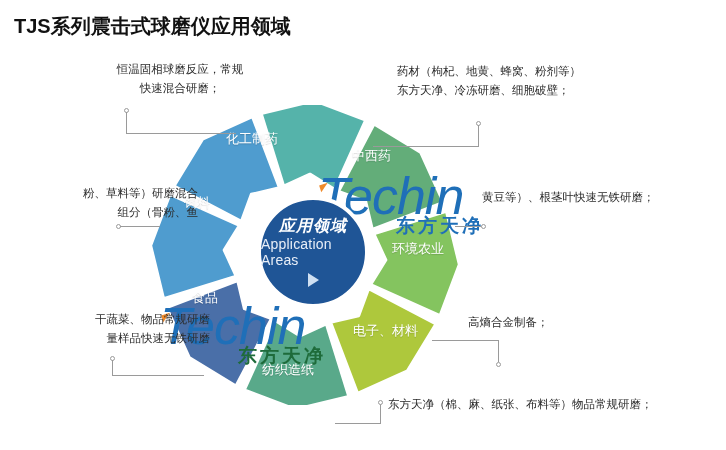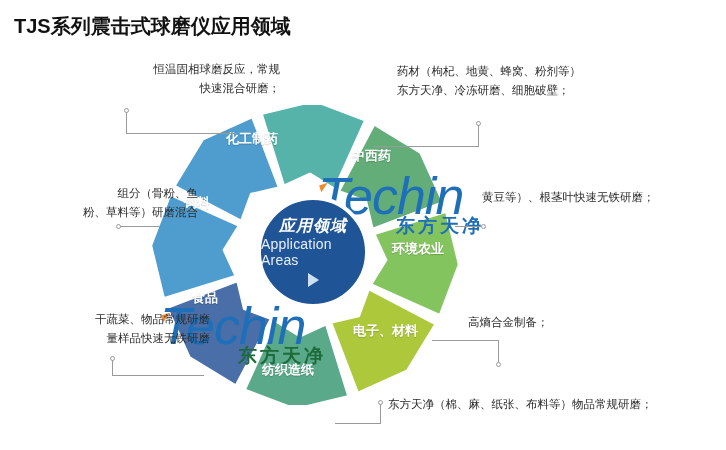--- a/index.html
+++ b/index.html
@@ -15,21 +15,21 @@
   .page-title{
     position:absolute;left:14px;top:13px;
     font-size:20px;font-weight:bold;color:#111;
     letter-spacing:0px;white-space:nowrap;
   }
 
   
   #wheel{position:absolute;left:150px;top:105px;width:310px;height:300px;}
 
   .seg-label{
-    position:absolute;color:#ffffff;font-size:13px;font-weight:bold;
+    position:absolute;color:#ffffff;font-size:13px;font-weight:normal;
     white-space:nowrap;text-shadow:0 1px 1px rgba(0,0,0,.18);
     pointer-events:none;
   }
 
   
   #hub{
     position:absolute;left:257px;top:196px;width:112px;height:112px;
     border-radius:50%;
     background:#1f5596;
     border:4px solid #ffffff;
@@ -115,21 +115,21 @@
     <div class="tk">Techin</div>
     <div class="sub">东方天净</div>
   </div>
 
   <div id="hub">
     <div class="cn">应用领域</div>
     <div class="en">Application Areas</div>
     <div class="play"></div>
   </div>
 
-  <div class="callout ta-r" style="left:80px;top:60px;width:200px;">
+  <div class="callout ta-r" style="left:80px;top:60px;width:200px;text-align:center;">
     <span class="ln">恒温固相球磨反应，常规</span>
     <span class="ln">快速混合研磨；</span>
   </div>
   <div class="leader" style="left:126px;top:108px;width:110px;height:26px;">
     <div class="dot" style="left:-2px;top:0;"></div>
     <div class="v" style="left:0;top:4px;height:22px;"></div>
     <div class="h" style="left:0;top:25px;width:110px;"></div>
   </div>
 
   <div class="callout ta-l" style="left:397px;top:62px;width:290px;">
@@ -172,21 +172,21 @@
     <span class="ln">干蔬菜、物品常规研磨</span>
     <span class="ln">量样品快速无铁研磨</span>
   </div>
   <div class="leader" style="left:112px;top:356px;width:92px;height:24px;">
     <div class="dot" style="left:-2px;top:0;"></div>
     <div class="v" style="left:0;top:4px;height:16px;"></div>
     <div class="h" style="left:0;top:19px;width:92px;"></div>
   </div>
 
   <div class="callout ta-r" style="left:8px;top:184px;width:190px;">
+    <span class="ln">粉、草料等）研磨混合</span>
     <span class="ln">组分（骨粉、鱼</span>
-    <span class="ln">粉、草料等）研磨混合</span>
   </div>
   <div class="leader" style="left:118px;top:222px;width:42px;height:10px;">
     <div class="dot" style="left:-2px;top:2px;"></div>
     <div class="h" style="left:2px;top:4px;width:40px;"></div>
   </div>
 
 </div>
 
 </body></html>

